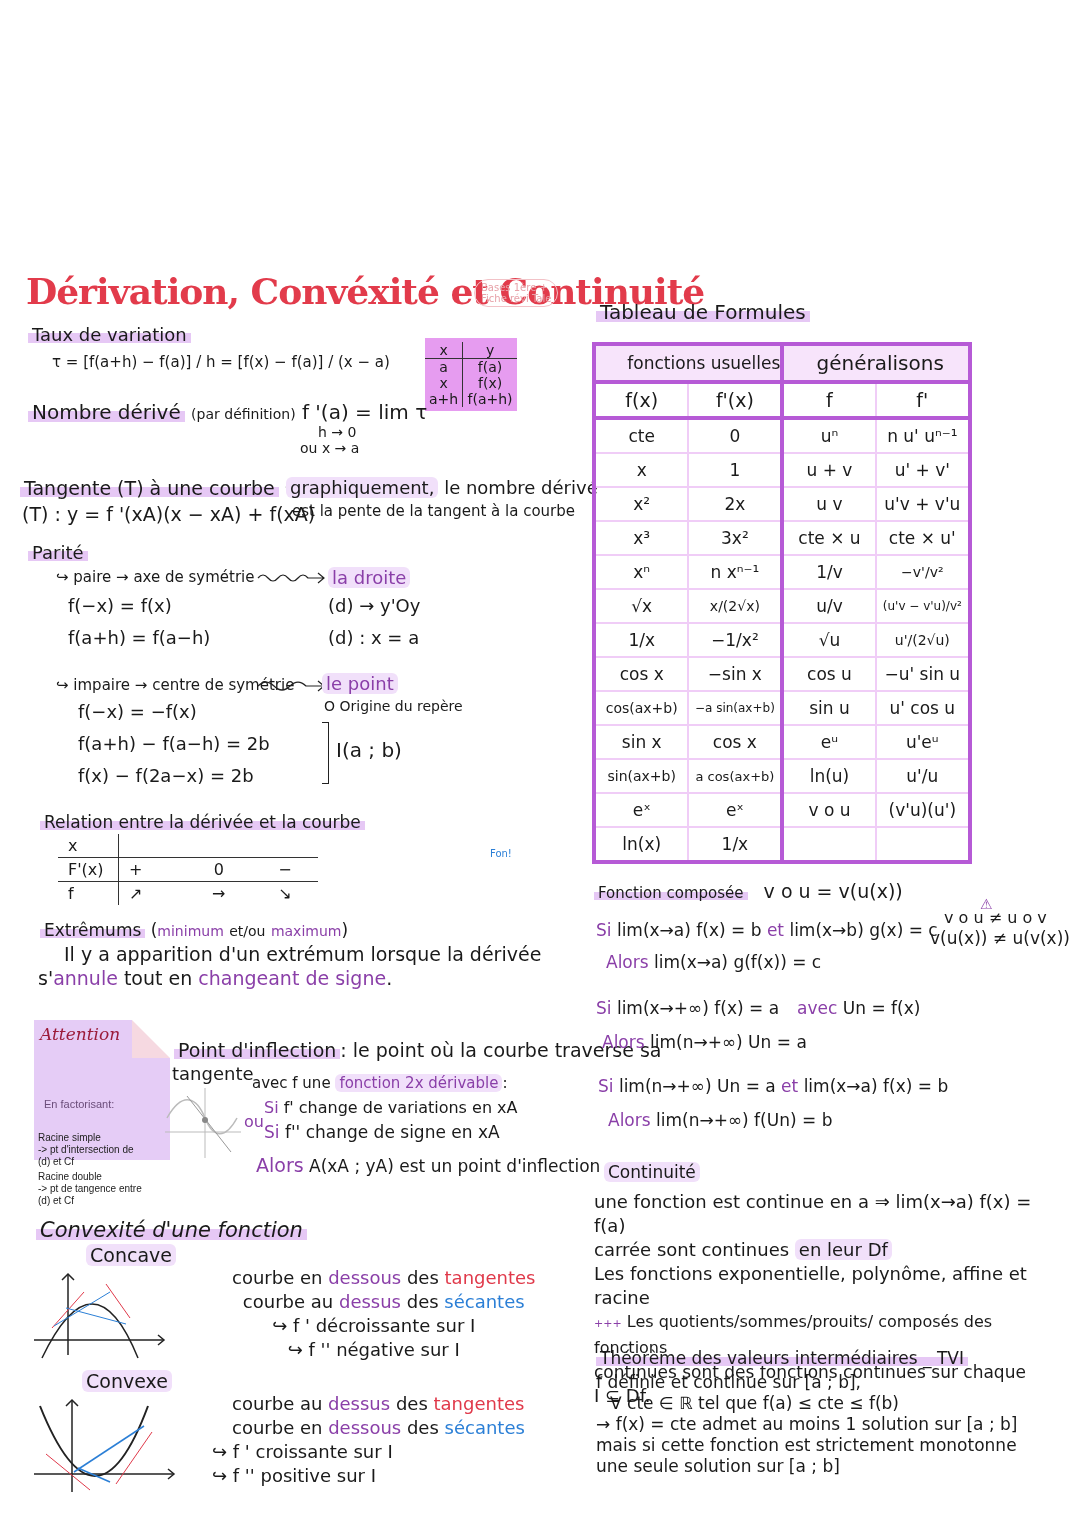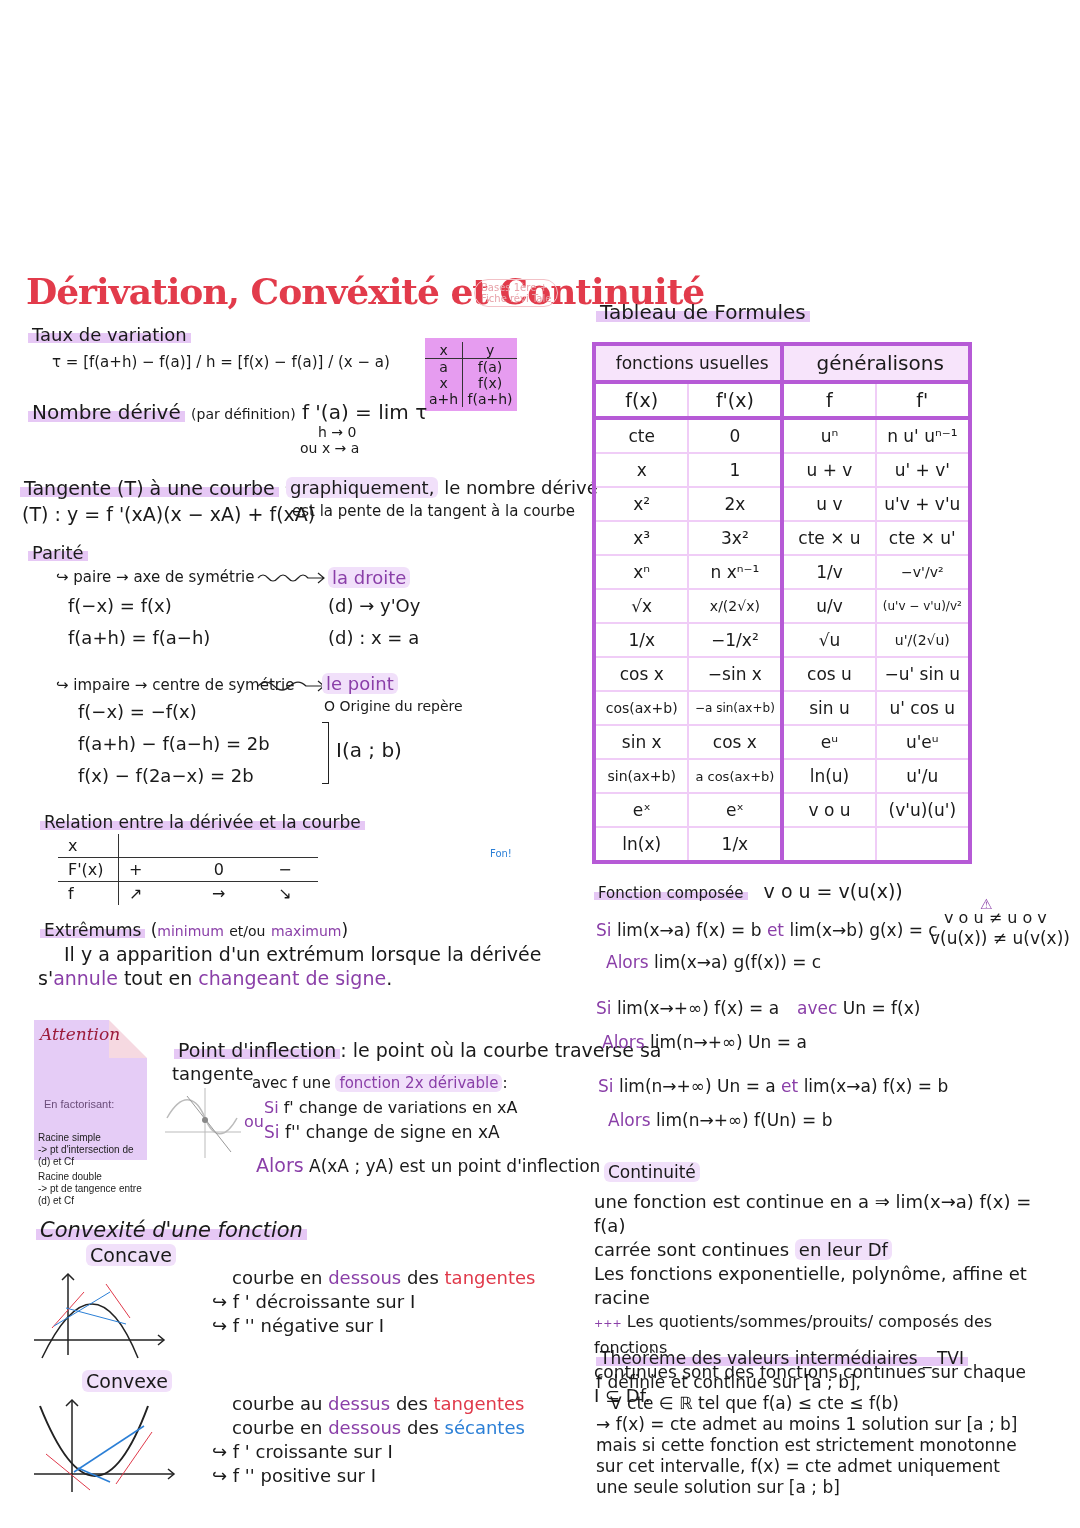--- a/index.html
+++ b/index.html
@@ -16,26 +16,26 @@
   .h2 { font-size:18px; }
   .txt { font-size:18px; line-height:24px; }
   .small { font-size:14px; }
   .mini-table { background:#e69cf0; width:92px; font-size:14px; padding:4px 0; }
   .mini-table table { border-collapse:collapse; width:100%; }
   .mini-table td { text-align:center; padding:0 3px; line-height:16px; }
   .mini-table .hd td { border-bottom:1.5px solid #333; }
   .mini-table td.c1 { border-right:1.5px solid #333; }
   .formula-table { border-collapse:collapse; border:4px solid #b65ad6; font-size:17px; }
   .formula-table td { border:2px solid #f0cdf7; text-align:center; height:32px; width:94px; padding:0; }
-  .formula-table tr.head td { background:#f7e4fb; border-bottom:4px solid #b65ad6; text-align:center; padding-left:8px; height:34px; }
+  .formula-table tr.head td { background:#f7e4fb; border-bottom:4px solid #b65ad6; text-align:right; padding-left:8px; height:34px; }
   .formula-table tr.sub td { border-bottom:4px solid #b65ad6; font-size:19px; }
   .formula-table td.sep { border-right:4px solid #b65ad6; }
   .var-table { border-collapse:collapse; font-size:16px; }
   .var-table td { padding:2px 10px; }
-  .attention { background:#e5ccf6; width:113px; height:140px; }
+  .attention { background:#e5ccf6; width:136px; height:140px; }
   .attention .fold { position:absolute; right:0; top:0; width:0; height:0; border-left:38px solid #f6d9e1; border-top:38px solid #fff; }
   .attention .t1 { font-family:"DejaVu Serif", serif; color:#9b1b3a; font-size:17px; font-style:italic; position:absolute; left:6px; top:4px; }
   .attention .t2 { font-family:"Liberation Sans", sans-serif; color:#6b4d7a; font-size:11px; position:absolute; left:10px; top:30px;margin-top:48px; }
   .attention .t3 { font-family:"Liberation Sans", sans-serif; font-size:10px; position:absolute; left:4px; top:72px; line-height:12px; color:#222;margin-top:40px; }
   svg { overflow:visible; }
 </style>
 </head>
 <body>
 
 <div class="abs title" style="left:26px; top:270px;">Dérivation, Convéxité et Continuité</div>
@@ -188,22 +188,23 @@
   <line x1="0" y1="70" x2="130" y2="70" stroke="#222" stroke-width="1.5"></line>
     <path d="M124 65 L130 70 L124 75" stroke="#222" fill="none" stroke-width="1.5"></path>
   <line x1="34" y1="4" x2="34" y2="85" stroke="#222" stroke-width="1.5"></line>
     <path d="M28 10 L34 4 L40 10" stroke="#222" fill="none" stroke-width="1.5"></path>
   <path d="M8 88 Q 60 -20 104 88" stroke="#222" fill="none" stroke-width="1.5"></path>
   <line x1="18" y1="58" x2="50" y2="22" stroke="#e0394a" stroke-width="1"></line>
   <line x1="72" y1="14" x2="96" y2="48" stroke="#e0394a" stroke-width="1"></line>
   <line x1="20" y1="56" x2="76" y2="22" stroke="#2b7fd6" stroke-width="1"></line>
   <line x1="32" y1="38" x2="92" y2="54" stroke="#2b7fd6" stroke-width="1"></line>
 </svg>
-<div class="abs" style="left:232px; top:1266px; font-size:18px; line-height:24px;">
+<div class="abs" style="left:232px; top:1266px; font-size:18px; line-height:24px;text-align:center;">
   <div><span>courbe en </span><span class="purple">dessous</span><span> des </span><span class="red">tangentes</span></div>
+  <div><span>courbe au </span><span class="purple">dessus</span><span> des </span><span class="blue">sécantes</span></div>
   <div style="margin-left:-20px">↪ f ' décroissante sur I</div>
   <div style="margin-left:-20px">↪ f '' négative sur I</div>
 </div>
 
 <div class="abs" style="left:82px; top:1370px; font-size:19px;"><span class="hlsoft">Convexe</span></div>
 <svg class="abs" style="left:34px; top:1396px;" width="150" height="100">
   <line x1="0" y1="78" x2="140" y2="78" stroke="#222" stroke-width="1.5"></line>
     <path d="M134 73 L140 78 L134 83" stroke="#222" fill="none" stroke-width="1.5"></path>
   <line x1="38" y1="4" x2="38" y2="96" stroke="#222" stroke-width="1.5"></line>
     <path d="M32 10 L38 4 L44 10" stroke="#222" fill="none" stroke-width="1.5"></path>
@@ -341,15 +342,14 @@
   <div style="font-size:17px">continues sont des fonctions continues sur chaque</div>
   <div>I ⊆ Df.</div>
 </div>
 
 <div class="abs" style="left:596px; top:1348px; font-size:17px;"><span class="hl">Théorème des valeurs intermédiaires _ TVI</span></div>
 <div class="abs" style="left:596px; top:1372px; font-size:17px; line-height:21px; width:470px;">
   <div>f définie et continue sur [a ; b],</div>
   <div style="margin-left:14px">∀ cte ∈ ℝ tel que f(a) ≤ cte ≤ f(b)</div>
   <div>→ f(x) = cte admet au moins 1 solution sur [a ; b]</div>
   <div>mais si cette fonction est strictement monotonne</div>
-  <div>sur cet intervalle, f(x) = cte admet uniquement</div>
   <div>une seule solution sur [a ; b]</div>
 </div>
 
 </body></html>

